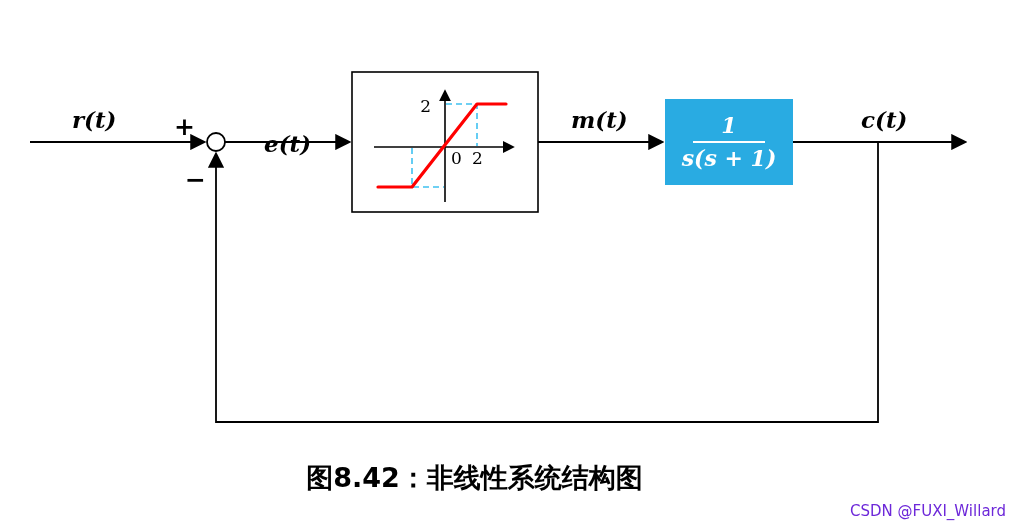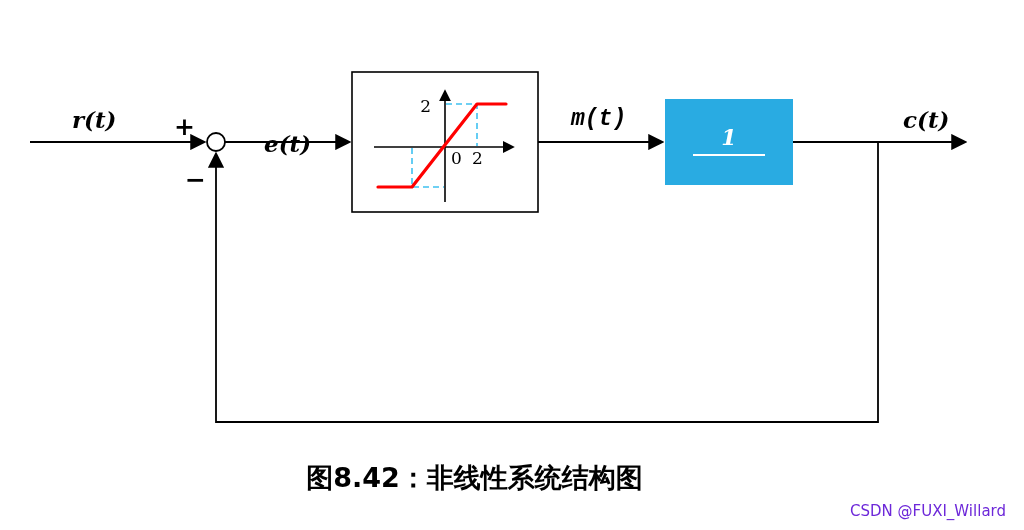--- a/index.html
+++ b/index.html
@@ -121,26 +121,27 @@
   </svg>
 
   <div class="math-label" style="left:58px; top:106px;margin-left:14px;">r(t)</div>
 
   <div class="sign-label" style="left:174px; top:112px;">+</div>
 
   <div class="sign-label" style="left:185px; top:165px;">−</div>
 
   <div class="math-label" style="left:264px; top:104px;margin-top:26px;">e(t)</div>
 
-  <div class="math-label" style="left:571px; top:106px;font-family:Liberation Mono, monospace;">m(t)</div>
+  <div class="math-label" style="left:571px; top:106px;">m(t)</div>
 
-  <div class="math-label" style="left:903px; top:106px;font-style:italic;">c(t)</div>
+  <div class="math-label" style="left:861px; top:106px;font-style:italic;">c(t)</div>
 
   <div class="plant-math">
     <div>1</div>
     <div class="frac-bar"></div>
+    <div>s(s + 1)</div>
   </div>
 
   <div class="caption">图8.42：非线性系统结构图</div>
 
   <div class="watermark">CSDN @FUXI_Willard</div>
 
 </div>
 
 </body></html>

